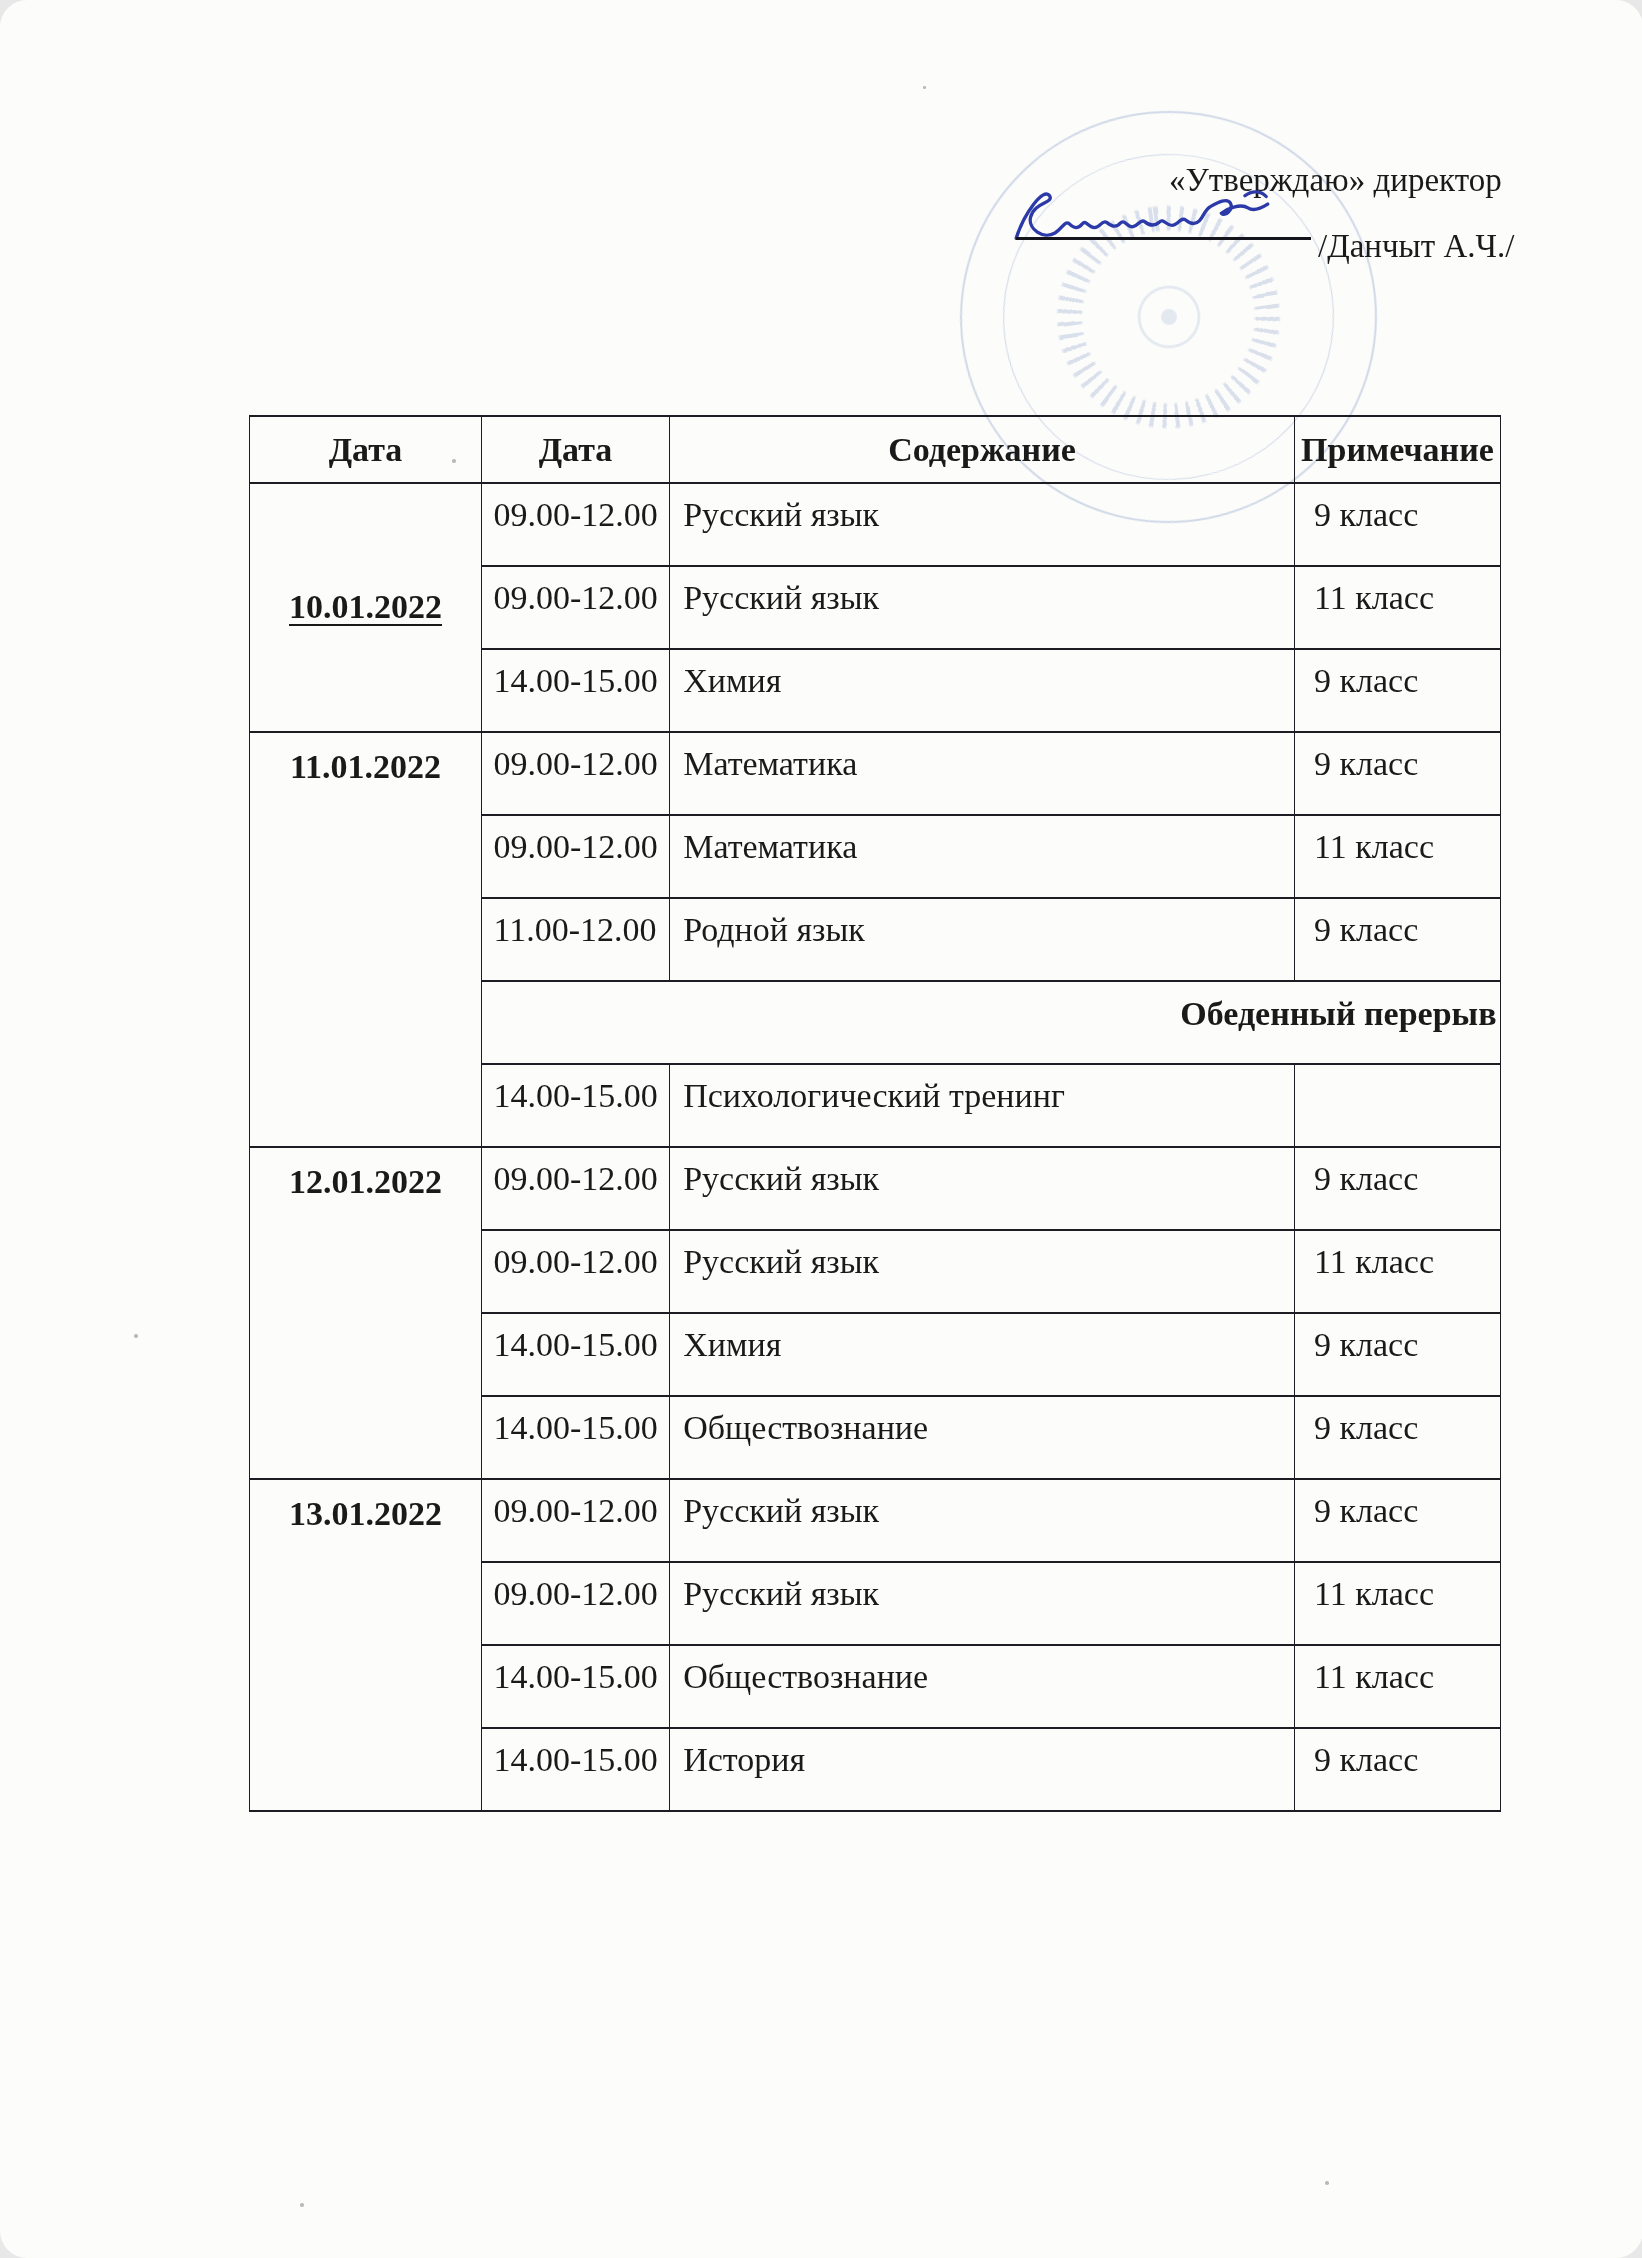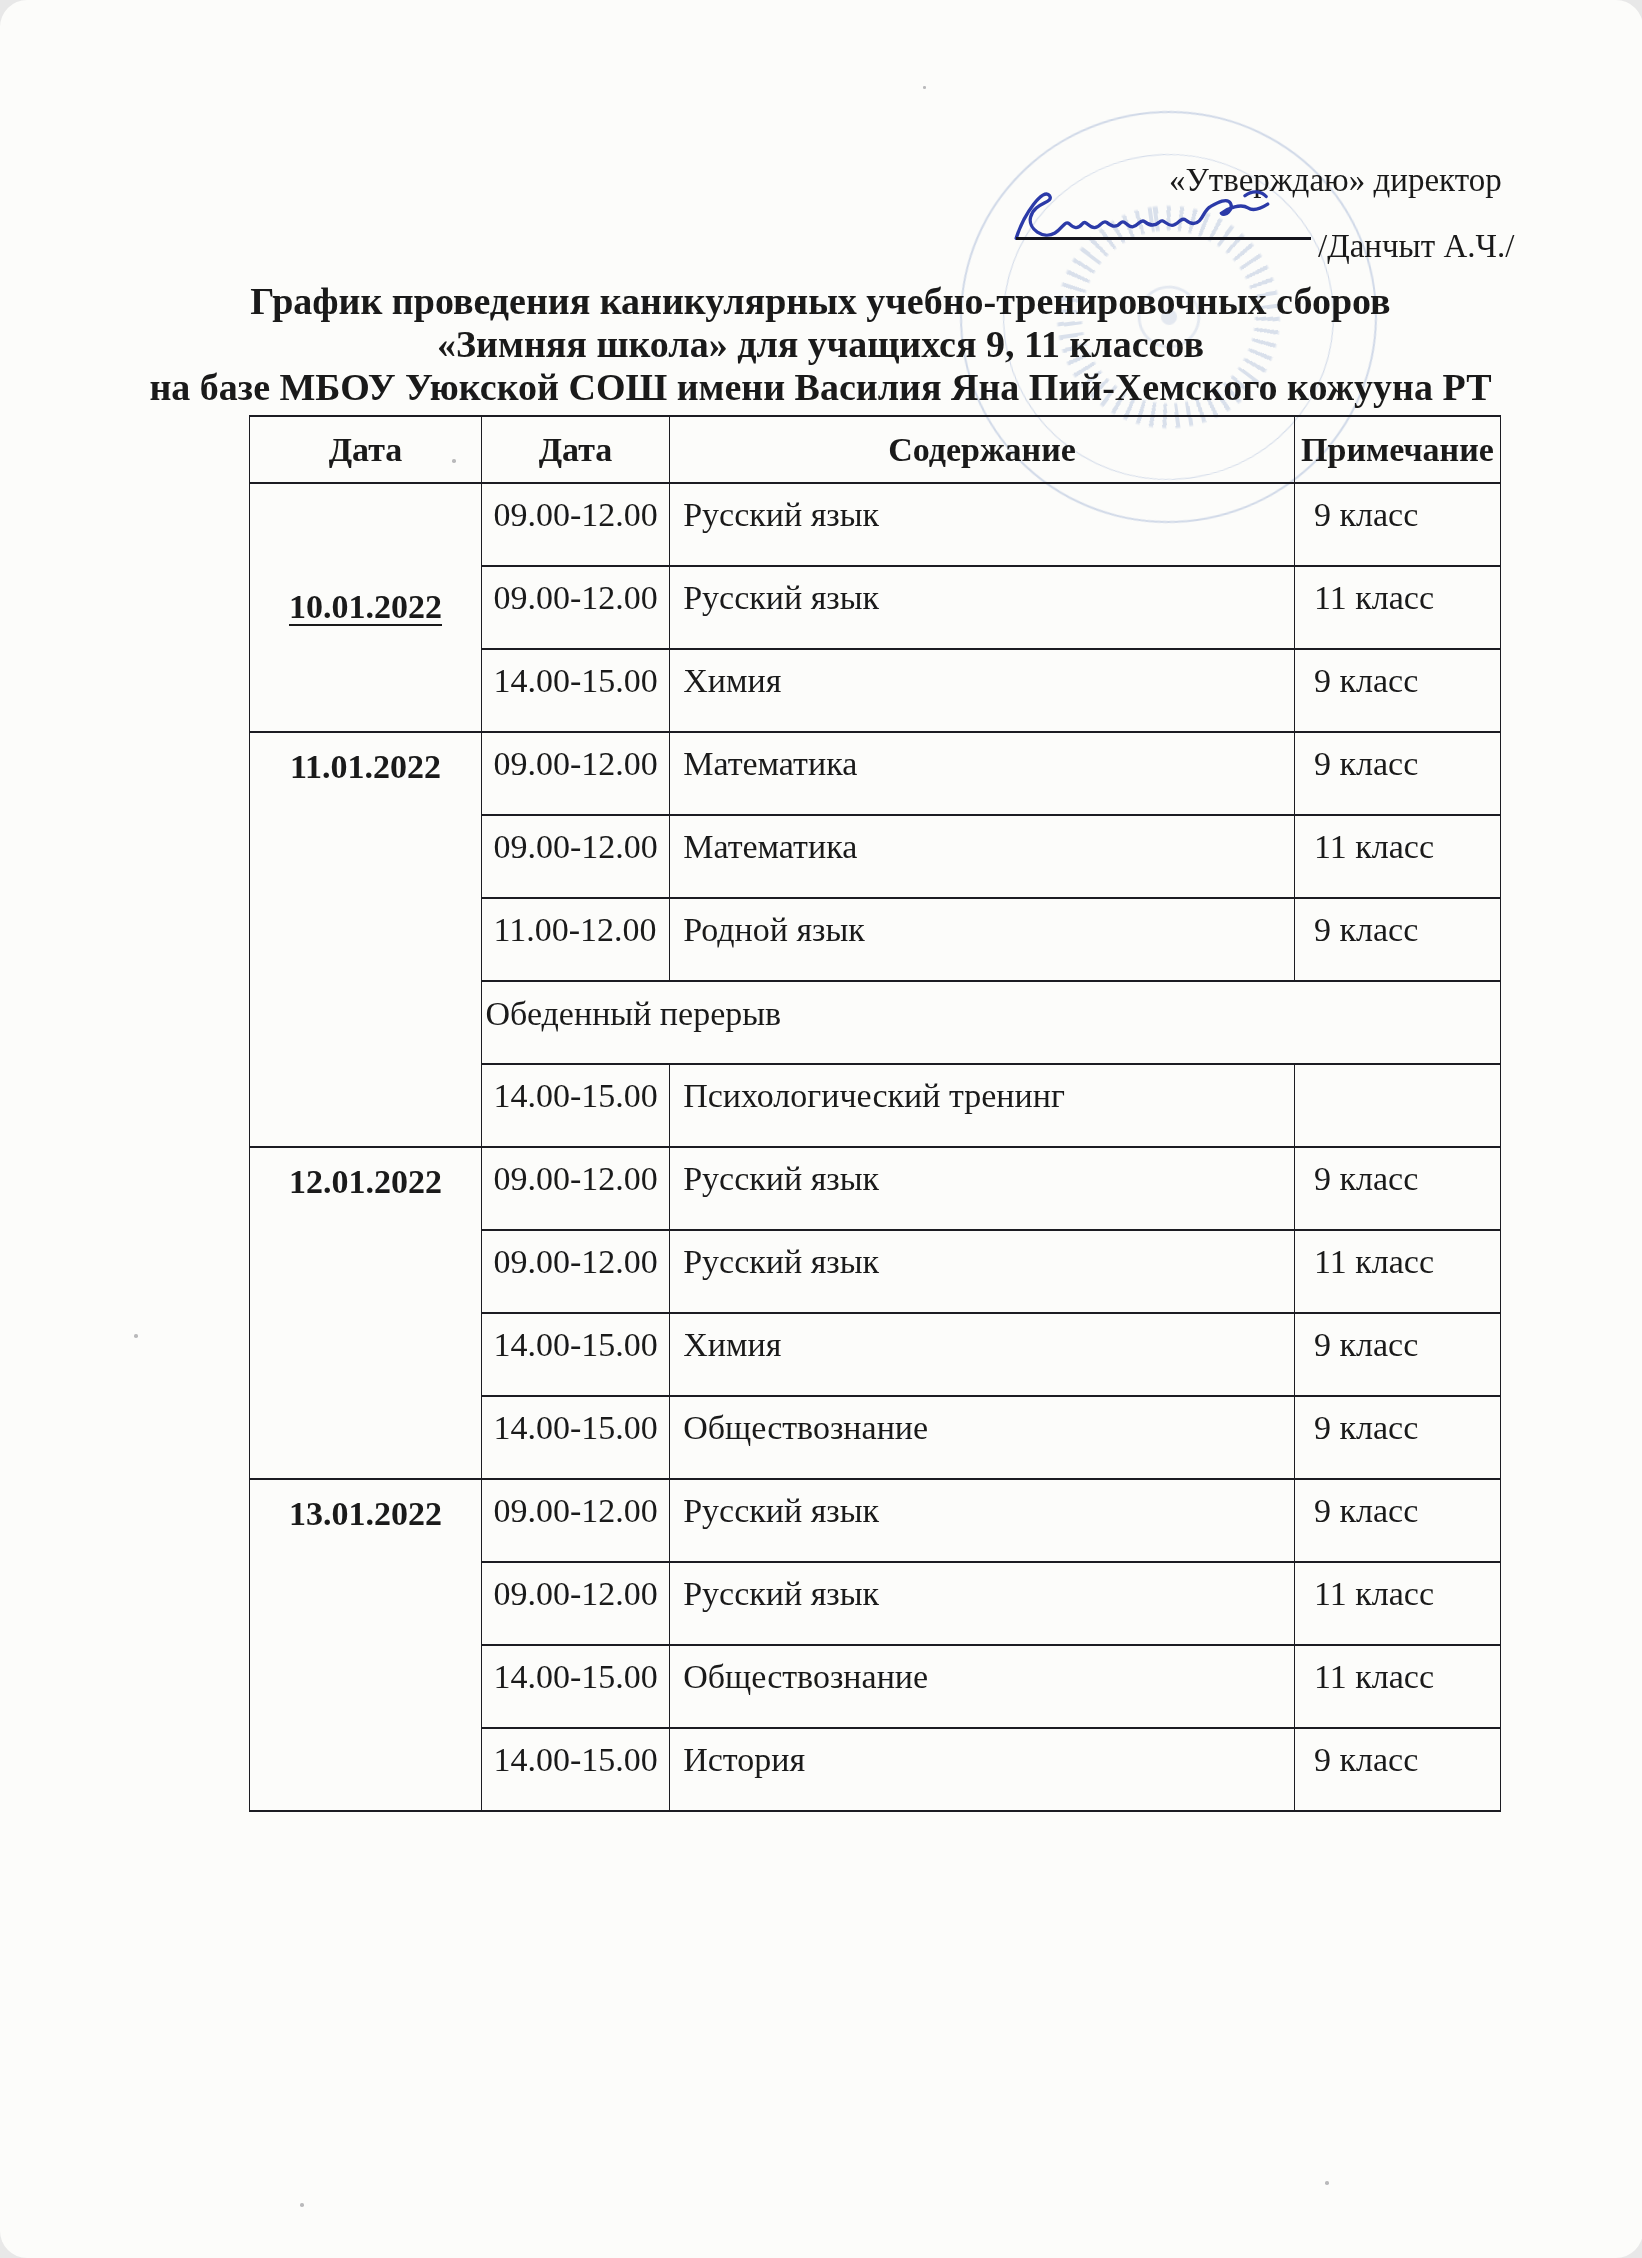--- a/index.html
+++ b/index.html
@@ -95,21 +95,21 @@
     line-height:1.12;
   }
   .sched td.date-cell{
     text-align:center;padding:15px 3.5px 0 3.5px;vertical-align:top;font-weight:bold;
   }
   .sched td.date-cell.mid{vertical-align:middle;padding-top:0;}
   .sched td.date-cell .u{
     text-decoration:underline;text-decoration-thickness:2.2px;text-underline-offset:6.2px;
   }
   .sched td.merged-cell{
-    text-align:left;font-weight:normal;padding:13.2px 3.5px 0 3.5px;
+    text-align:right;font-weight:bold;padding:13.2px 3.5px 0 3.5px;
   }
   .sched td.time-cell{padding-left:11.5px;}
   .sched td.note-cell{padding-left:19px;}
 
   
   .specks{position:absolute;inset:0;pointer-events:none;}
   .specks i{position:absolute;border-radius:50%;background:rgba(60,60,70,.35);}
 </style>
 </head>
 <body>
@@ -129,25 +129,20 @@
              C177,66 179,56 185,60 C191,65 197,67 204,61 C210,55 213,65 221,65
              C229,65 233,53 239,58 C245,63 251,65 257,59 C263,53 264,44 272,40
              C281,35 294,28 298,36 C302,44 291,54 286,49 C295,42 312,36 321,42
              C327,46 336,44 347,37"></path>
     <path d="M317,26 C327,18 339,20 345,27"></path>
   </svg>
   <div class="sig-underline"></div>
 
   <div class="director-name">/Данчыт А.Ч./</div>
 
-  <div class="doc-title">
-    <div>График проведения каникулярных учебно-тренировочных сборов</div>
-    <div>«Зимняя школа» для учащихся 9, 11 классов</div>
-    <div>на базе МБОУ Уюкской СОШ имени Василия Яна Пий-Хемского кожууна РТ</div>
-  </div>
 
   <table class="sched">
     <colgroup>
       <col class="c-date">
         <col class="c-time">
         <col class="c-content">
         <col class="c-note">
     </colgroup>
     <thead>
       <tr>

